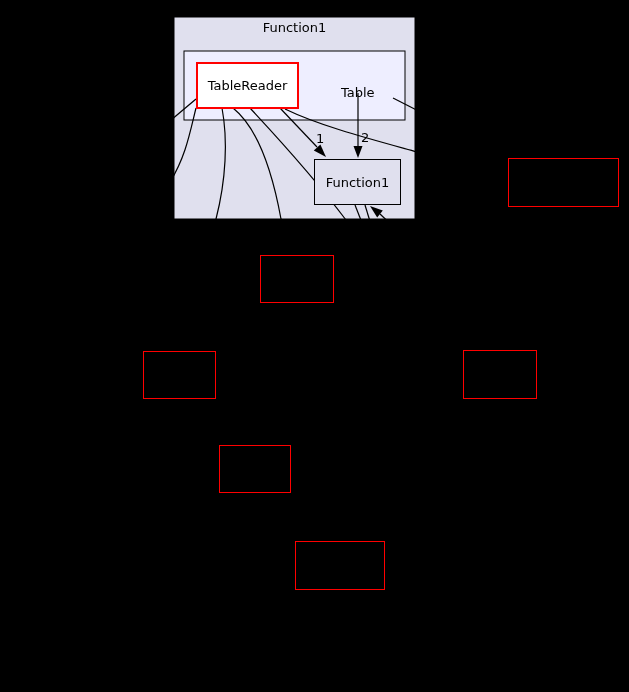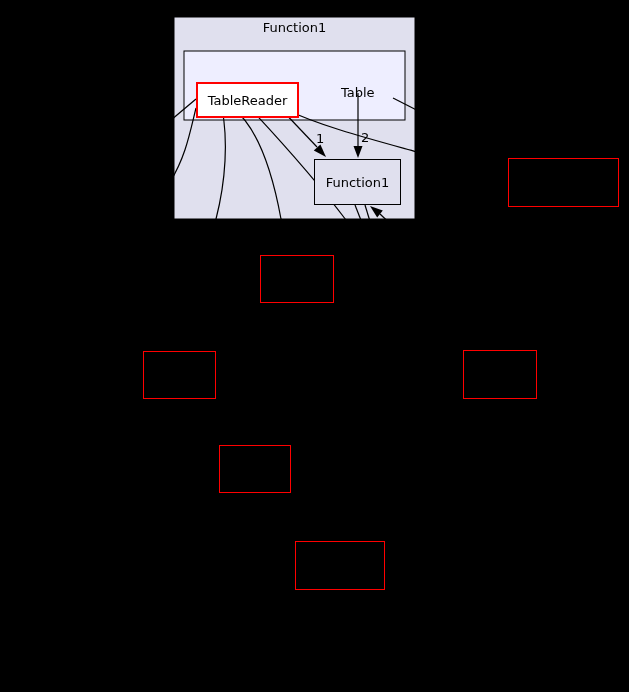--- a/index.html
+++ b/index.html
@@ -58,21 +58,21 @@
       <polygon points="326,157 313.8,150.6 320.4,144.4"></polygon>
       <polygon points="358,158 353.5,146 362.5,146"></polygon>
       <polygon points="370,206 382.8,210.5 377.2,217.6"></polygon>
     </g>
   </svg>
 
   <div class="lbl cluster-label" style="left:174px;top:21px;width:241px;">Function1</div>
 
   <div class="lbl" style="left:341px;top:77px;margin-top:9px;">Table</div>
 
-  <div class="node node-current" style="left:196px;top:62px;width:103px;height:36px;margin-top:20px;">
+  <div class="node node-current" style="left:196px;top:62px;width:103px;height:47px;">
     <span>TableReader</span>
   </div>
 
   <div class="node node-plain" style="left:314px;top:159px;width:87px;height:46px;">
     <span>Function1</span>
   </div>
 
   <div class="lbl edge-label" style="left:316px;top:132px;">1</div>
   <div class="lbl edge-label" style="left:361px;top:131px;">2</div>
 

